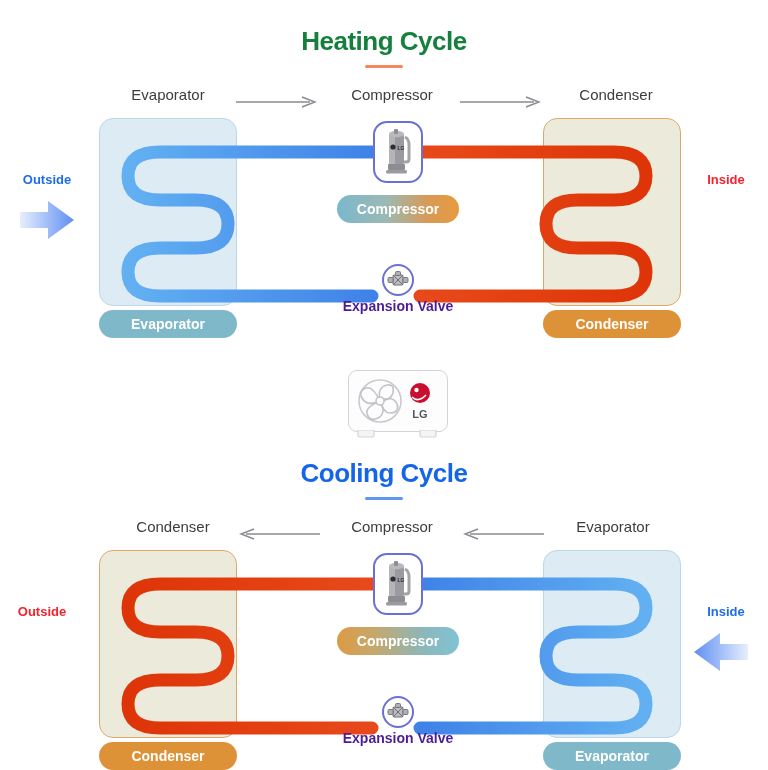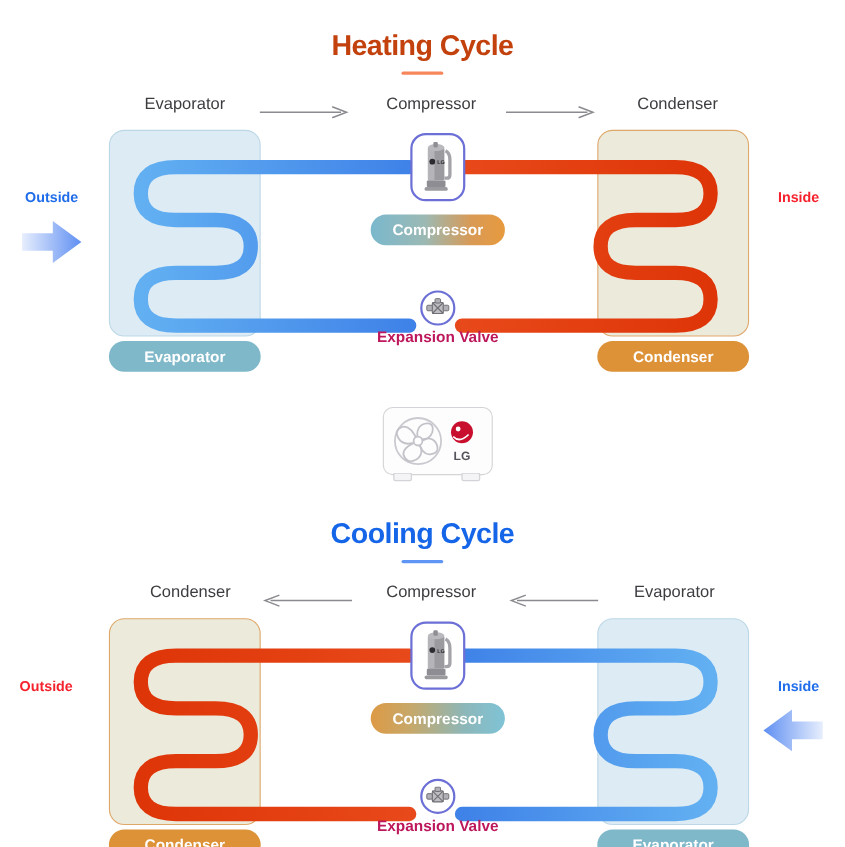--- a/index.html
+++ b/index.html
@@ -12,22 +12,22 @@
   }
   .cycle{position:relative;width:768px;}
 
   
   .title{
     text-align:center;
     font-size:26px;
     font-weight:bold;
     letter-spacing:-0.5px;
   }
-  .title.heat{color:#c2410c;}
-  .title.cool{color:#1565e8;margin-top:12px;}
+  .title.heat{color:#15803d;}
+  .title.cool{color:#1565e8;}
   .title-rule{
     width:38px;height:3px;border-radius:2px;
     margin:8px auto 0 auto;
   }
   .title-rule.heat{background:#f8865c;}
   .title-rule.cool{background:#5f96f5;}
 
   
   .flowrow{
     position:relative;
@@ -121,21 +121,21 @@
     background:#ffffff;
     border:2px solid #6b6fd6;
     border-radius:50%;
     box-sizing:border-box;
     display:flex;align-items:center;justify-content:center;
   }
   .valve-caption{
     position:absolute;
     font-size:14px;
     font-weight:bold;
-    color:#be185d;
+    color:#4c1d95;
     white-space:nowrap;
     transform:translateX(-50%);
   }
 
   
   .sidelabel{
     position:absolute;
     font-size:13px;
     font-weight:bold;
     white-space:nowrap;

